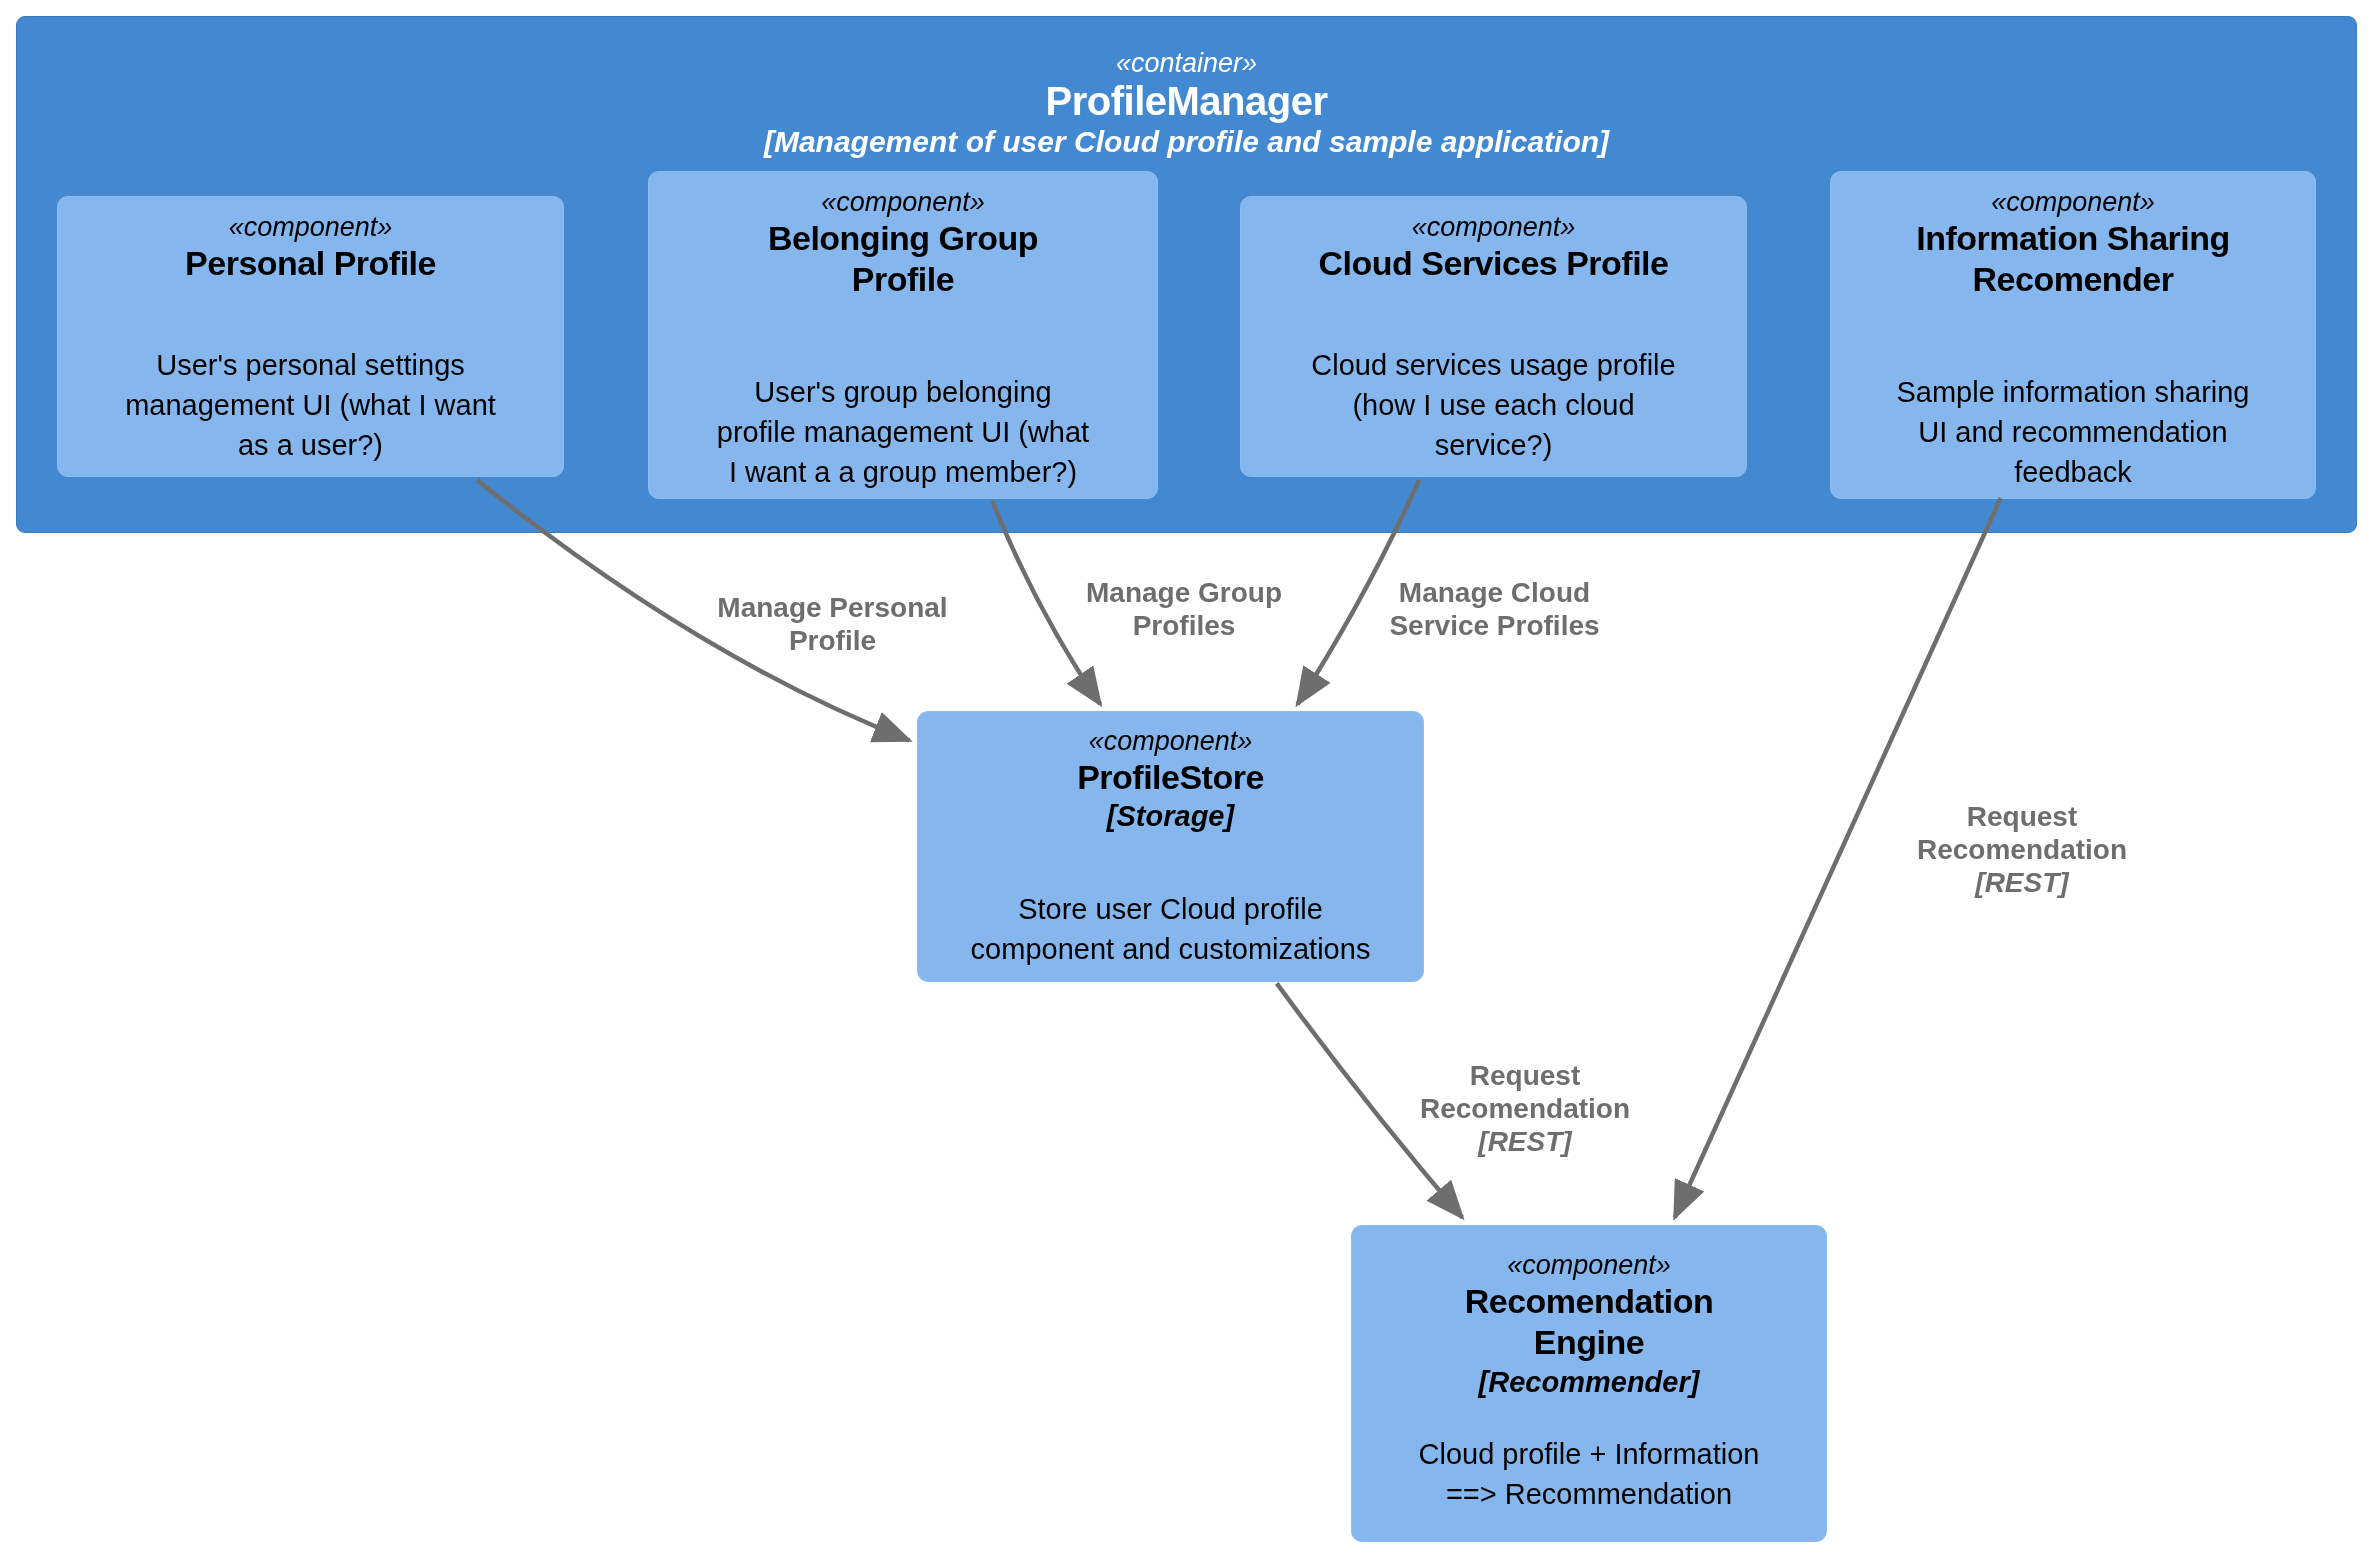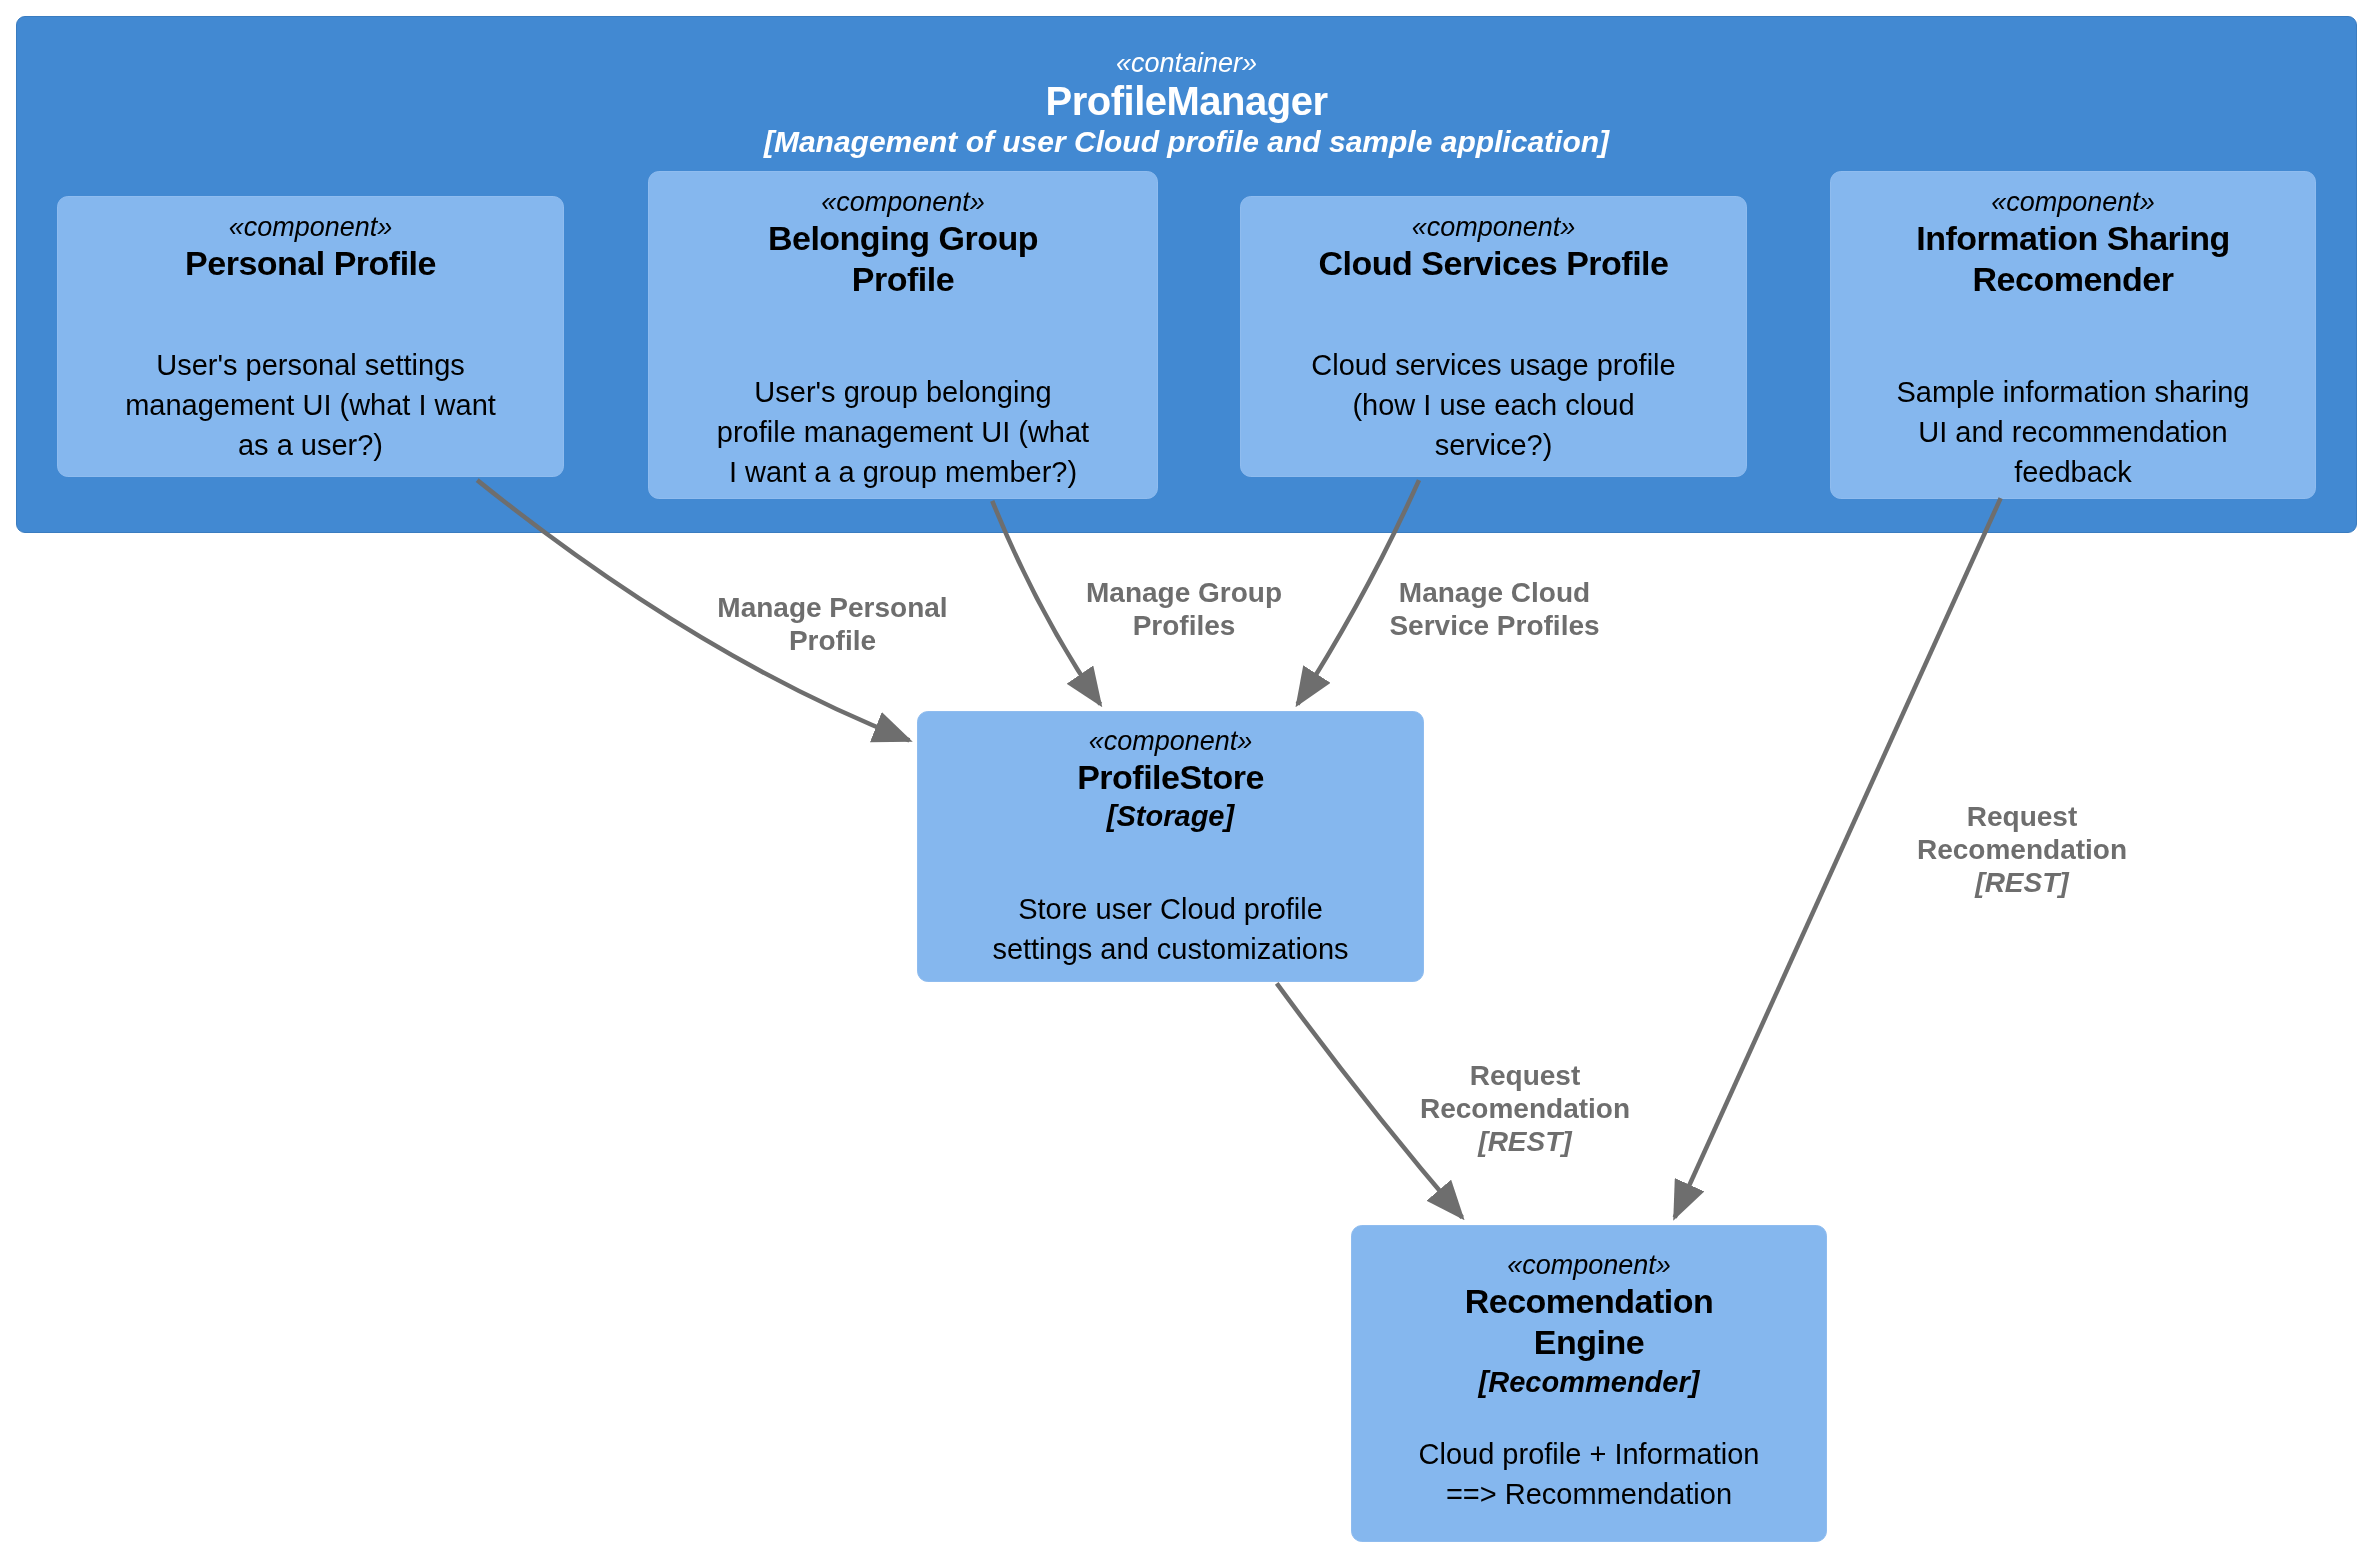--- a/index.html
+++ b/index.html
@@ -122,21 +122,21 @@
       <div>feedback</div>
     </div>
   </div>
 
   <div class="component p14" style="left:917px;top:711px;width:507px;height:271px;">
     <div class="stereo">«component»</div>
     <div class="b-title">ProfileStore</div>
     <div class="b-type">[Storage]</div>
     <div class="b-body mt42">
       <div>Store user Cloud profile</div>
-      <div>settings and customizations</div>
+      <div>component and customizations</div>
     </div>
   </div>
 
   <div class="component p26" style="left:1351px;top:1225px;width:476px;height:317px;">
     <div class="stereo">«component»</div>
     <div class="b-title2">
       <div>Recomendation</div>
       <div>Engine</div>
     </div>
     <div class="b-type">[Recommender]</div>

